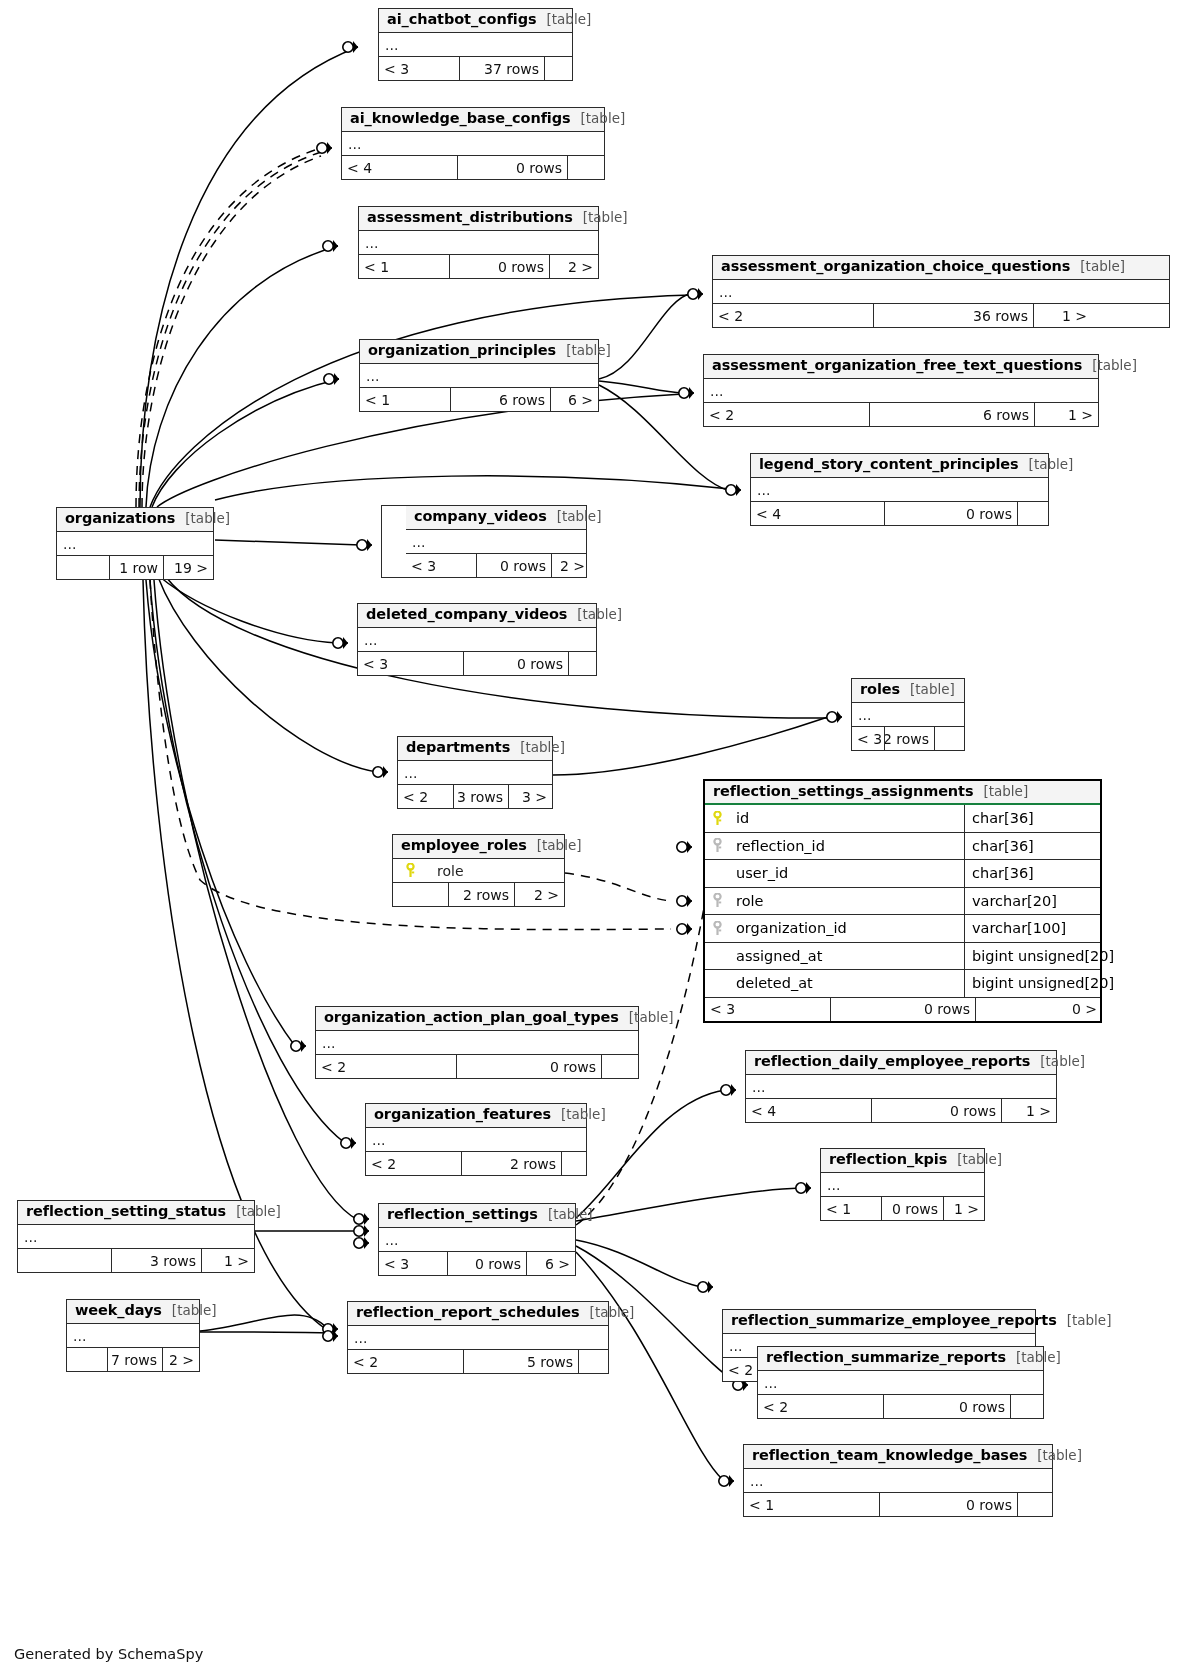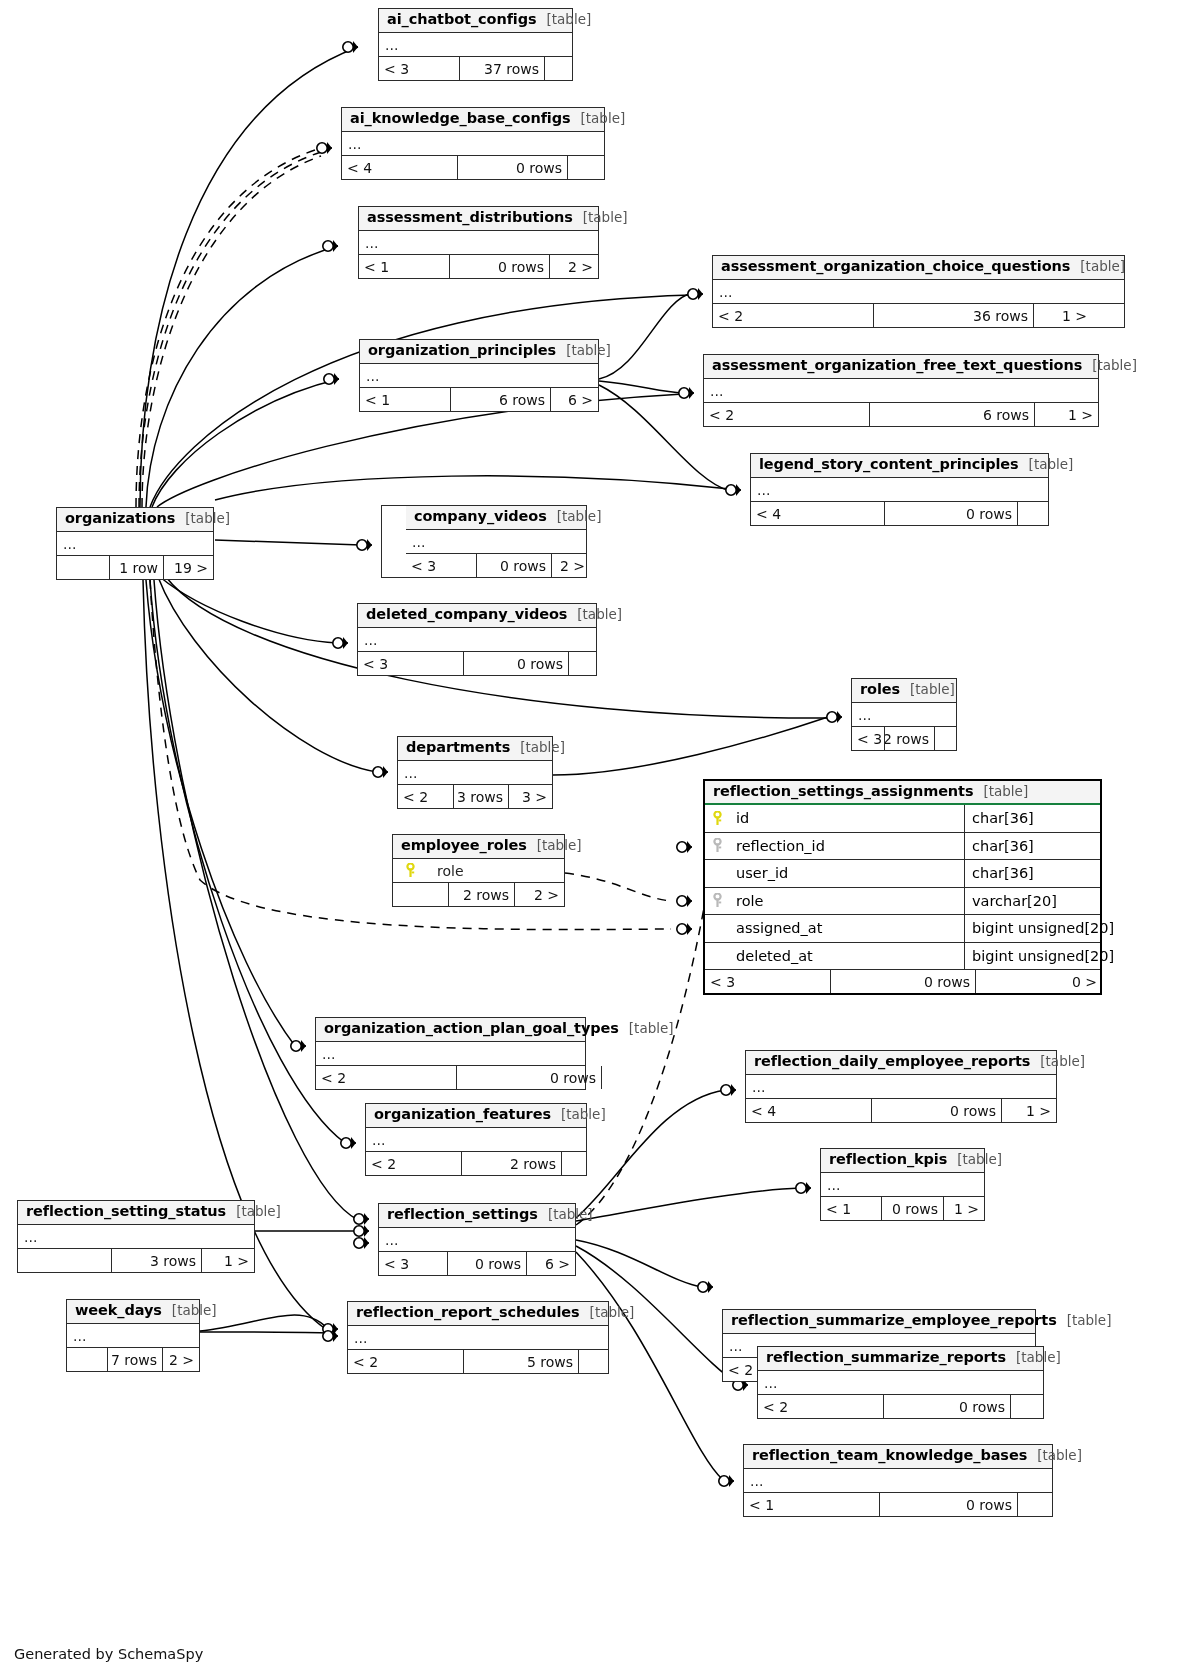--- a/index.html
+++ b/index.html
@@ -272,21 +272,21 @@
           <span class="nm">assessment_distributions</span>
           <span class="tag">[table]</span>
         </div>
         <div class="body">...</div>
         <div class="foot">
           <div class="c l" style="width: 90px; flex: 0 0 90px;">&lt; 1</div>
           <div class="c r" style="width: 100px; flex: 0 0 100px;">0 rows</div>
           <div class="c r" style="width: 49px; flex: 0 0 49px;">2 &gt;</div>
         </div>
       </div>
-      <div class="tbl" style="left: 712px; top: 255px; width: 413px;">
+      <div class="tbl" style="left: 712px; top: 255px; width: 458px;">
         <div class="hdr">
           <span class="nm">assessment_organization_choice_questions</span>
           <span class="tag">[table]</span>
         </div>
         <div class="body">...</div>
         <div class="foot">
           <div class="c l" style="width: 160px; flex: 0 0 160px;">&lt; 2</div>
           <div class="c r" style="width: 160px; flex: 0 0 160px;">36 rows</div>
           <div class="c r" style="width: 59px; flex: 0 0 59px;">1 &gt;</div>
         </div>
@@ -356,21 +356,21 @@
           <span class="nm">deleted_company_videos</span>
           <span class="tag">[table]</span>
         </div>
         <div class="body">...</div>
         <div class="foot">
           <div class="c l" style="width: 105px; flex: 0 0 105px;">&lt; 3</div>
           <div class="c r" style="width: 105px; flex: 0 0 105px;">0 rows</div>
           <div class="c r" style="width: 28px; flex: 0 0 28px;"></div>
         </div>
       </div>
-      <div class="tbl" style="left: 851px; top: 678px; width: 106px;">
+      <div class="tbl" style="left: 851px; top: 678px; width: 114px;">
         <div class="hdr">
           <span class="nm">roles</span>
           <span class="tag">[table]</span>
         </div>
         <div class="body">...</div>
         <div class="foot">
           <div class="c l" style="width: 32px; flex: 0 0 32px;">&lt; 3</div>
           <div class="c r" style="width: 50px; flex: 0 0 50px;">2 rows</div>
           <div class="c r" style="width: 15px; flex: 0 0 15px;"></div>
         </div>
@@ -454,39 +454,52 @@
                 <rect x="4.4" y="5.5" width="2.2" height="8.5" fill="#b9b9b9"></rect>
                 <rect x="6.6" y="8.5" width="2.6" height="1.9" fill="#b9b9b9"></rect>
               </svg>
             </span>
             <span style="margin-left: 8px;">role</span>
           </div>
           <div class="ctype">varchar[20]</div>
         </div>
         <div class="col">
           <div class="cname">
+            <span class="keyslot">
+              <svg width="11" height="15" viewBox="0 0 11 15">
+                <circle cx="5.5" cy="3.6" r="3.1" fill="none" stroke="#b9b9b9" stroke-width="2.2"></circle>
+                <rect x="4.4" y="5.5" width="2.2" height="8.5" fill="#b9b9b9"></rect>
+                <rect x="6.6" y="8.5" width="2.6" height="1.9" fill="#b9b9b9"></rect>
+              </svg>
+            </span>
+            <span style="margin-left: 8px;">organization_id</span>
+          </div>
+          <div class="ctype">varchar[100]</div>
+        </div>
+        <div class="col">
+          <div class="cname">
             <span class="keyslot"></span>
             <span style="margin-left: 8px;">assigned_at</span>
           </div>
           <div class="ctype">bigint unsigned[20]</div>
         </div>
         <div class="col">
           <div class="cname">
             <span class="keyslot"></span>
             <span style="margin-left: 8px;">deleted_at</span>
           </div>
           <div class="ctype">bigint unsigned[20]</div>
         </div>
         <div class="foot">
           <div class="c l" style="width: 125px; flex: 0 0 125px;">&lt; 3</div>
           <div class="c r" style="width: 145px; flex: 0 0 145px;">0 rows</div>
           <div class="c r" style="width: 127px; flex: 0 0 127px;">0 &gt;</div>
         </div>
       </div>
-      <div class="tbl" style="left: 315px; top: 1006px; width: 271px; margin-top: 11px;">
+      <div class="tbl" style="left: 315px; top: 1006px; width: 324px;">
         <div class="hdr">
           <span class="nm">organization_action_plan_goal_types</span>
           <span class="tag">[table]</span>
         </div>
         <div class="body">...</div>
         <div class="foot">
           <div class="c l" style="width: 140px; flex: 0 0 140px;">&lt; 2</div>
           <div class="c r" style="width: 145px; flex: 0 0 145px;">0 rows</div>
           <div class="c r" style="width: 38px; flex: 0 0 38px;"></div>
         </div>

